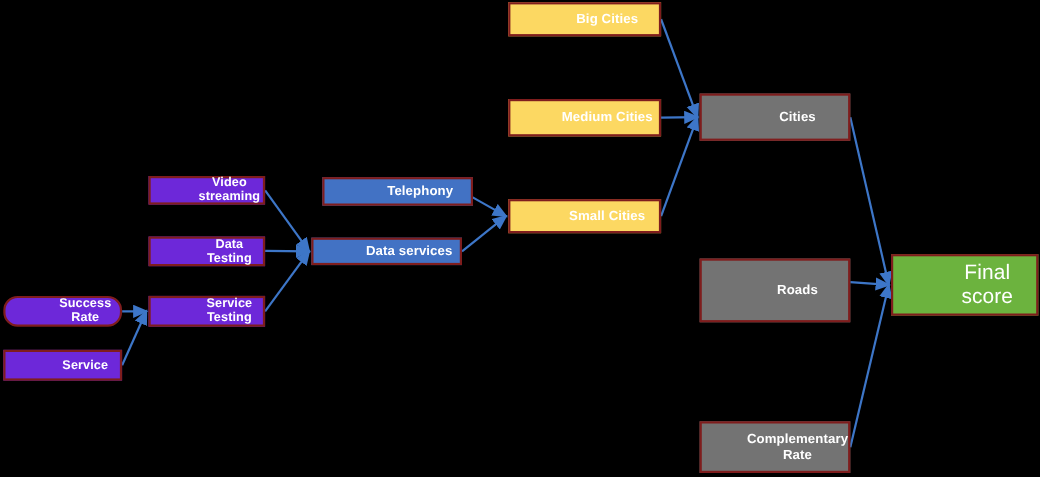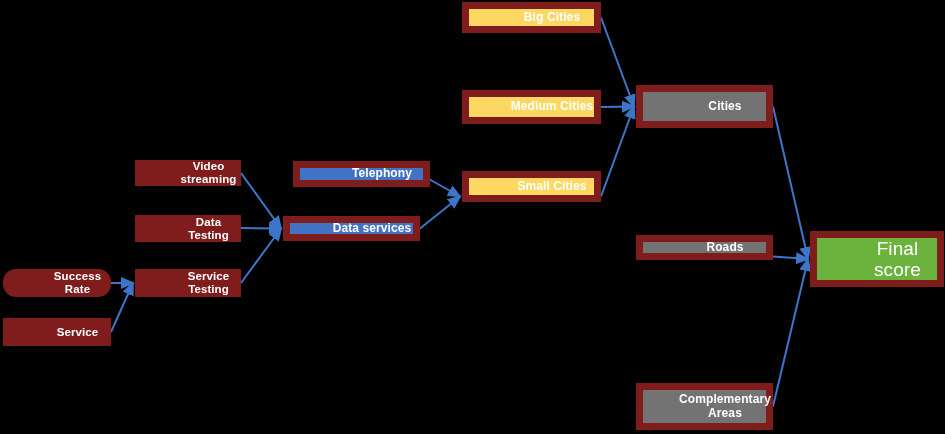--- a/index.html
+++ b/index.html
@@ -19,37 +19,37 @@
     position: absolute;
     left: 0;
     top: 0;
     width: 945px;
     height: 434px;
     pointer-events: none;
   }
   .node {
     position: absolute;
     box-sizing: border-box;
-    border: 7px solid #7f1d1d;
+    border: 2px solid #7f1d1d;
     display: flex;
     align-items: center;
     justify-content: center;
     text-align: center;
     color: #FFFFFF;
     line-height: 1.12;
     letter-spacing: 0.1px;
     z-index: 5;
     padding-left: 41px;
   }
   .node-label {
     display: block;
     white-space: pre-line;
   }
   
-  .fill-lightblue { background: #7f1d1d; }
+  .fill-lightblue { background: #6d28d9; }
   .fill-blue      { background: #4272C4; }
   .fill-yellow    { background: #FCD862; }
   .fill-orange    { background: #737373; }
   .fill-green     { background: #6CB33E; }
 
   
   .t-sm  { font-size: 11.5px; font-weight: 600; }
   .t-md  { font-size: 12px;   font-weight: 600; }
   .t-lg  { font-size: 19px;   font-weight: 400; }
 </style>
@@ -102,31 +102,31 @@
       </div>
       <div class="node fill-blue" style="left: 283px; top: 216px; width: 137px; height: 25px;">
         <span class="node-label t-md">Data services</span>
       </div>
       <div class="node fill-yellow" style="left: 462px; top: 2px; width: 139px; height: 31px;">
         <span class="node-label t-md">Big Cities</span>
       </div>
       <div class="node fill-yellow" style="left: 462px; top: 90px; width: 139px; height: 34px; align-items: center;">
         <span class="node-label t-md">Medium Cities</span>
       </div>
-      <div class="node fill-yellow" style="left: 462px; top: 171px; width: 139px; height: 31px;">
+      <div class="node fill-yellow" style="left: 462px; top: 181px; width: 139px; height: 31px;">
         <span class="node-label t-md">Small Cities</span>
       </div>
       <div class="node fill-orange" style="left: 636px; top: 85px; width: 137px; height: 43px;">
         <span class="node-label t-md">Cities</span>
       </div>
-      <div class="node fill-orange" style="left: 636px; top: 235px; width: 137px; height: 25px;">
+      <div class="node fill-orange" style="left: 636px; top: 235px; width: 137px; height: 58px;">
         <span class="node-label t-md">Roads</span>
       </div>
       <div class="node fill-orange" style="left: 636px; top: 383px; width: 137px; height: 47px;">
         <span class="node-label t-md">Complementary
-Areas</span>
+Rate</span>
       </div>
       <div class="node fill-green" style="left: 810px; top: 231px; width: 134px; height: 56px;">
         <span class="node-label t-lg">Final score</span>
       </div>
     </div>
 
 </div>
 
 </body></html>

